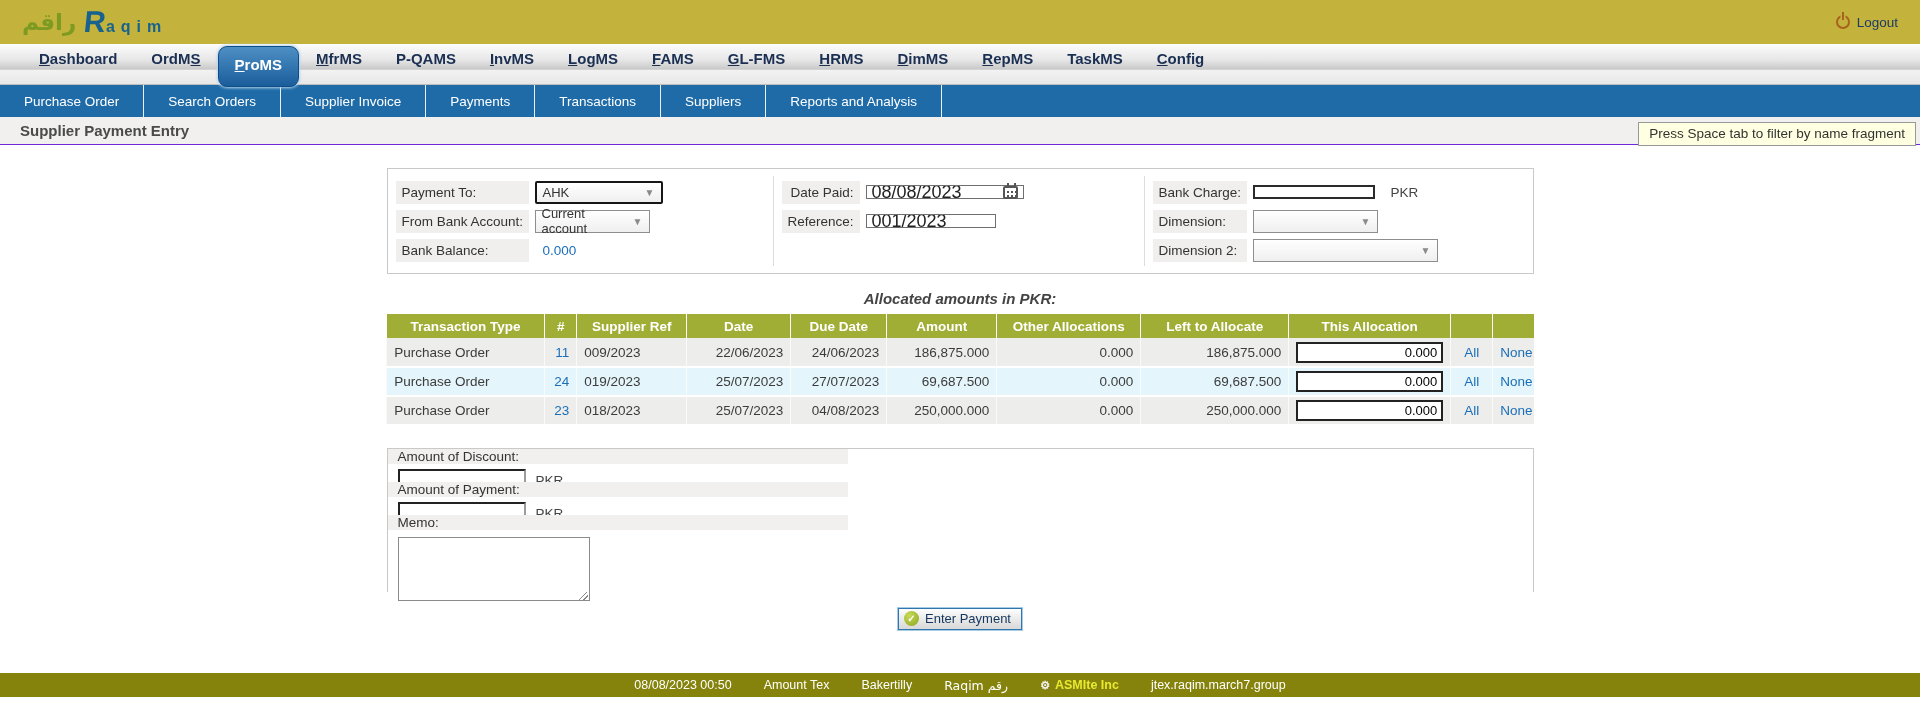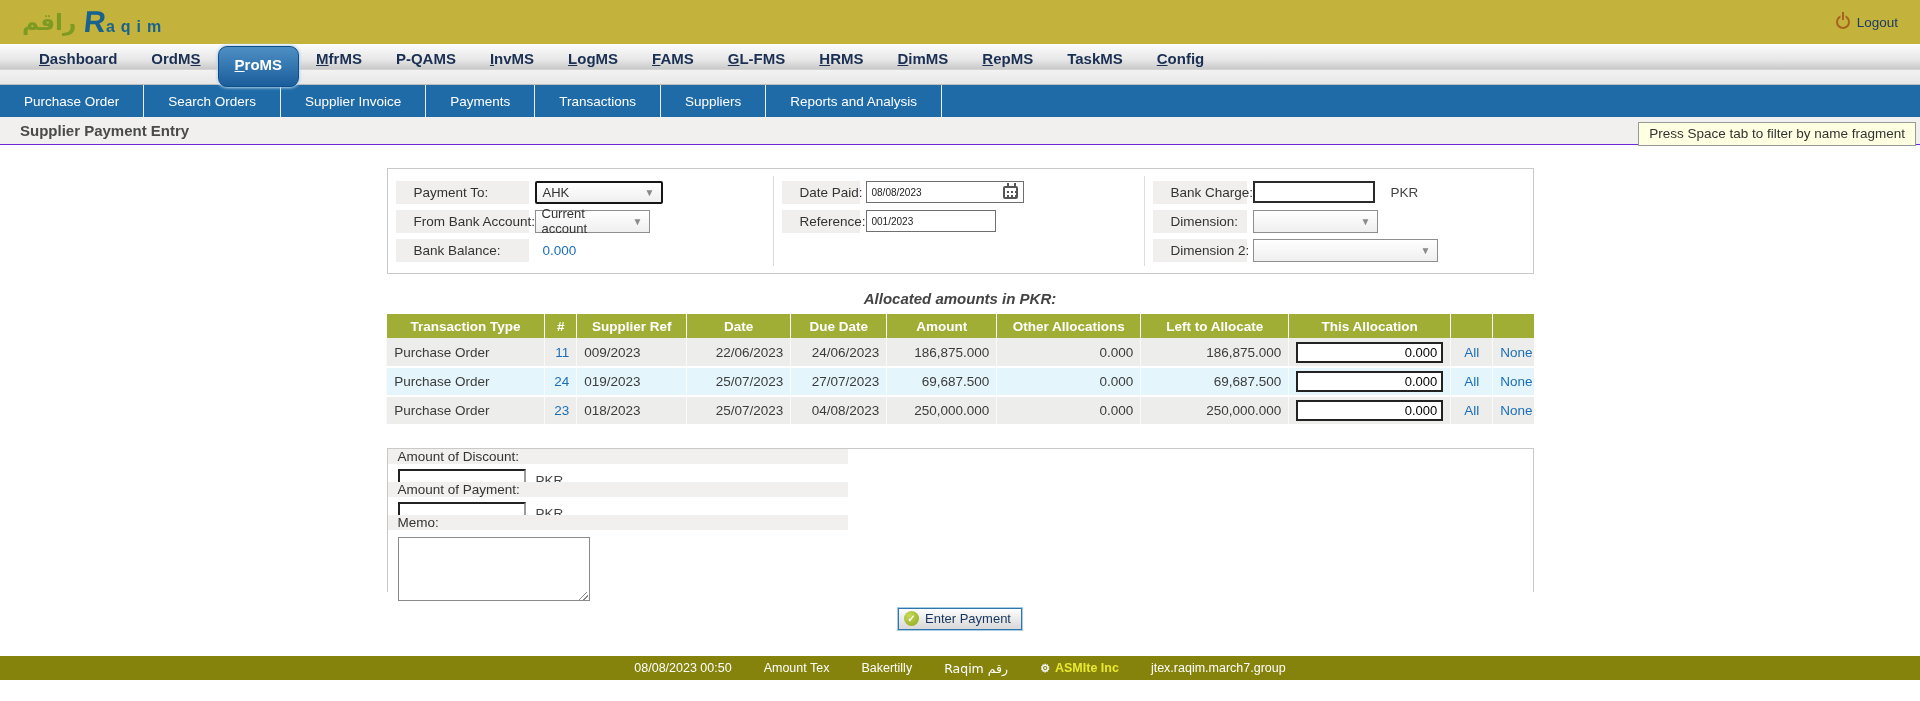--- a/index.html
+++ b/index.html
@@ -57,31 +57,31 @@
   
   .content { position:relative; }
   .block { width:1147px; margin:0 auto; }
 
   .panel { margin-top:23px; border:1px solid #c9c9c9; display:flex; padding:7px 0; }
   .panel-group { padding:3px 8px; display:flex; flex-direction:column; gap:3px; }
   .panel-group.g1 { width:386px; border-right:1px solid #dcdcdc; }
   .panel-group.g2 { width:371px; border-right:1px solid #dcdcdc; }
   .panel-group.g3 { flex:1; }
   .frow { display:flex; align-items:center; height:26px; gap:6px; }
-  .flabel { background:#f0efed; padding:4px 18px; font-size:13.5px; color:#333; white-space:nowrap; }
+  .flabel { background:#f0efed; padding:4px 6px; font-size:13.5px; color:#333; white-space:nowrap; }
   .g1 .flabel { width:133px; }
   .g2 .flabel { width:78px; }
   .g3 .flabel { width:94px; }
 
   .sel { border:1px solid #8e8e8e; background:linear-gradient(#ffffff,#efefef); height:23px;
          display:flex; align-items:center; justify-content:space-between; padding:0 6px;
          font-size:13px; color:#333; cursor:pointer; }
   .sel .arrow { color:#8a8a8a; font-size:10px; margin-left:8px; }
   .sel.focused { border:2px solid #161616; border-radius:2px; }
-  .inp { border:1px solid #6f6f6f; height:22px; font-size:10px; padding:0 5px;
+  .inp { border:1px solid #6f6f6f; height:14px; font-size:18px; padding:0 5px;
          font-family:"Liberation Sans", sans-serif; color:#222; background:#fff; }
   .inp.heavy { border:2px solid #2b2b2b; }
   .date-wrap { position:relative; display:flex; align-items:center; }
   .cal-icon { position:absolute; right:6px; width:15px; height:13px; border:2px solid #555; border-radius:2px; background:#fff; cursor:pointer; }
   .cal-icon::before { content:""; position:absolute; top:-5px; left:2px; width:2px; height:4px; background:#555; box-shadow:7px 0 0 #555; }
   .cal-icon::after  { content:""; position:absolute; left:2px; top:3px; width:2px; height:2px; background:#555;
                       box-shadow:4px 0 0 #555, 8px 0 0 #555, 0 4px 0 #555, 4px 4px 0 #555, 8px 4px 0 #555; }
   .blue-val { color:#1b6fb9; font-size:13.5px; padding-left:8px; }
   .suffix { font-size:13.5px; color:#444; margin-left:10px; }
 
@@ -119,21 +119,21 @@
                padding:2px 10px 3px 5px; font-size:13px; color:#14365c; cursor:pointer;
                font-family:"Liberation Sans", sans-serif; }
   .check-icon { width:15px; height:15px; border-radius:50%; color:#fff; font-size:10px; font-weight:bold;
                 display:flex; align-items:center; justify-content:center;
                 background:radial-gradient(circle at 35% 30%, #c6da57, #8ea61e); }
   .check-icon::after { content:"\2713"; }
   .back-wrap { text-align:center; margin-top:11px; }
   .back-link { color:#1b6fb9; font-size:13.5px; text-decoration:none; cursor:pointer; }
 
   
-  .footer { position:absolute; left:0; right:0; bottom:21px; height:24px; background:#85830c;
+  .footer { position:absolute; left:0; right:0; bottom:4px; height:24px; background:#85830c;
             display:flex; align-items:center; justify-content:center; gap:32px;
             color:#fff; font-size:12.5px; }
   .footer .brand { font-family:"DejaVu Sans", sans-serif; }
   .vendor { color:#e9e930; font-weight:bold; display:flex; align-items:center; gap:5px; }
   .vendor-icon { color:#f2f2f2; font-size:11px; }
   .vendor-icon::after { content:"\2699"; }
 </style>
 </head>
 <body>
 

